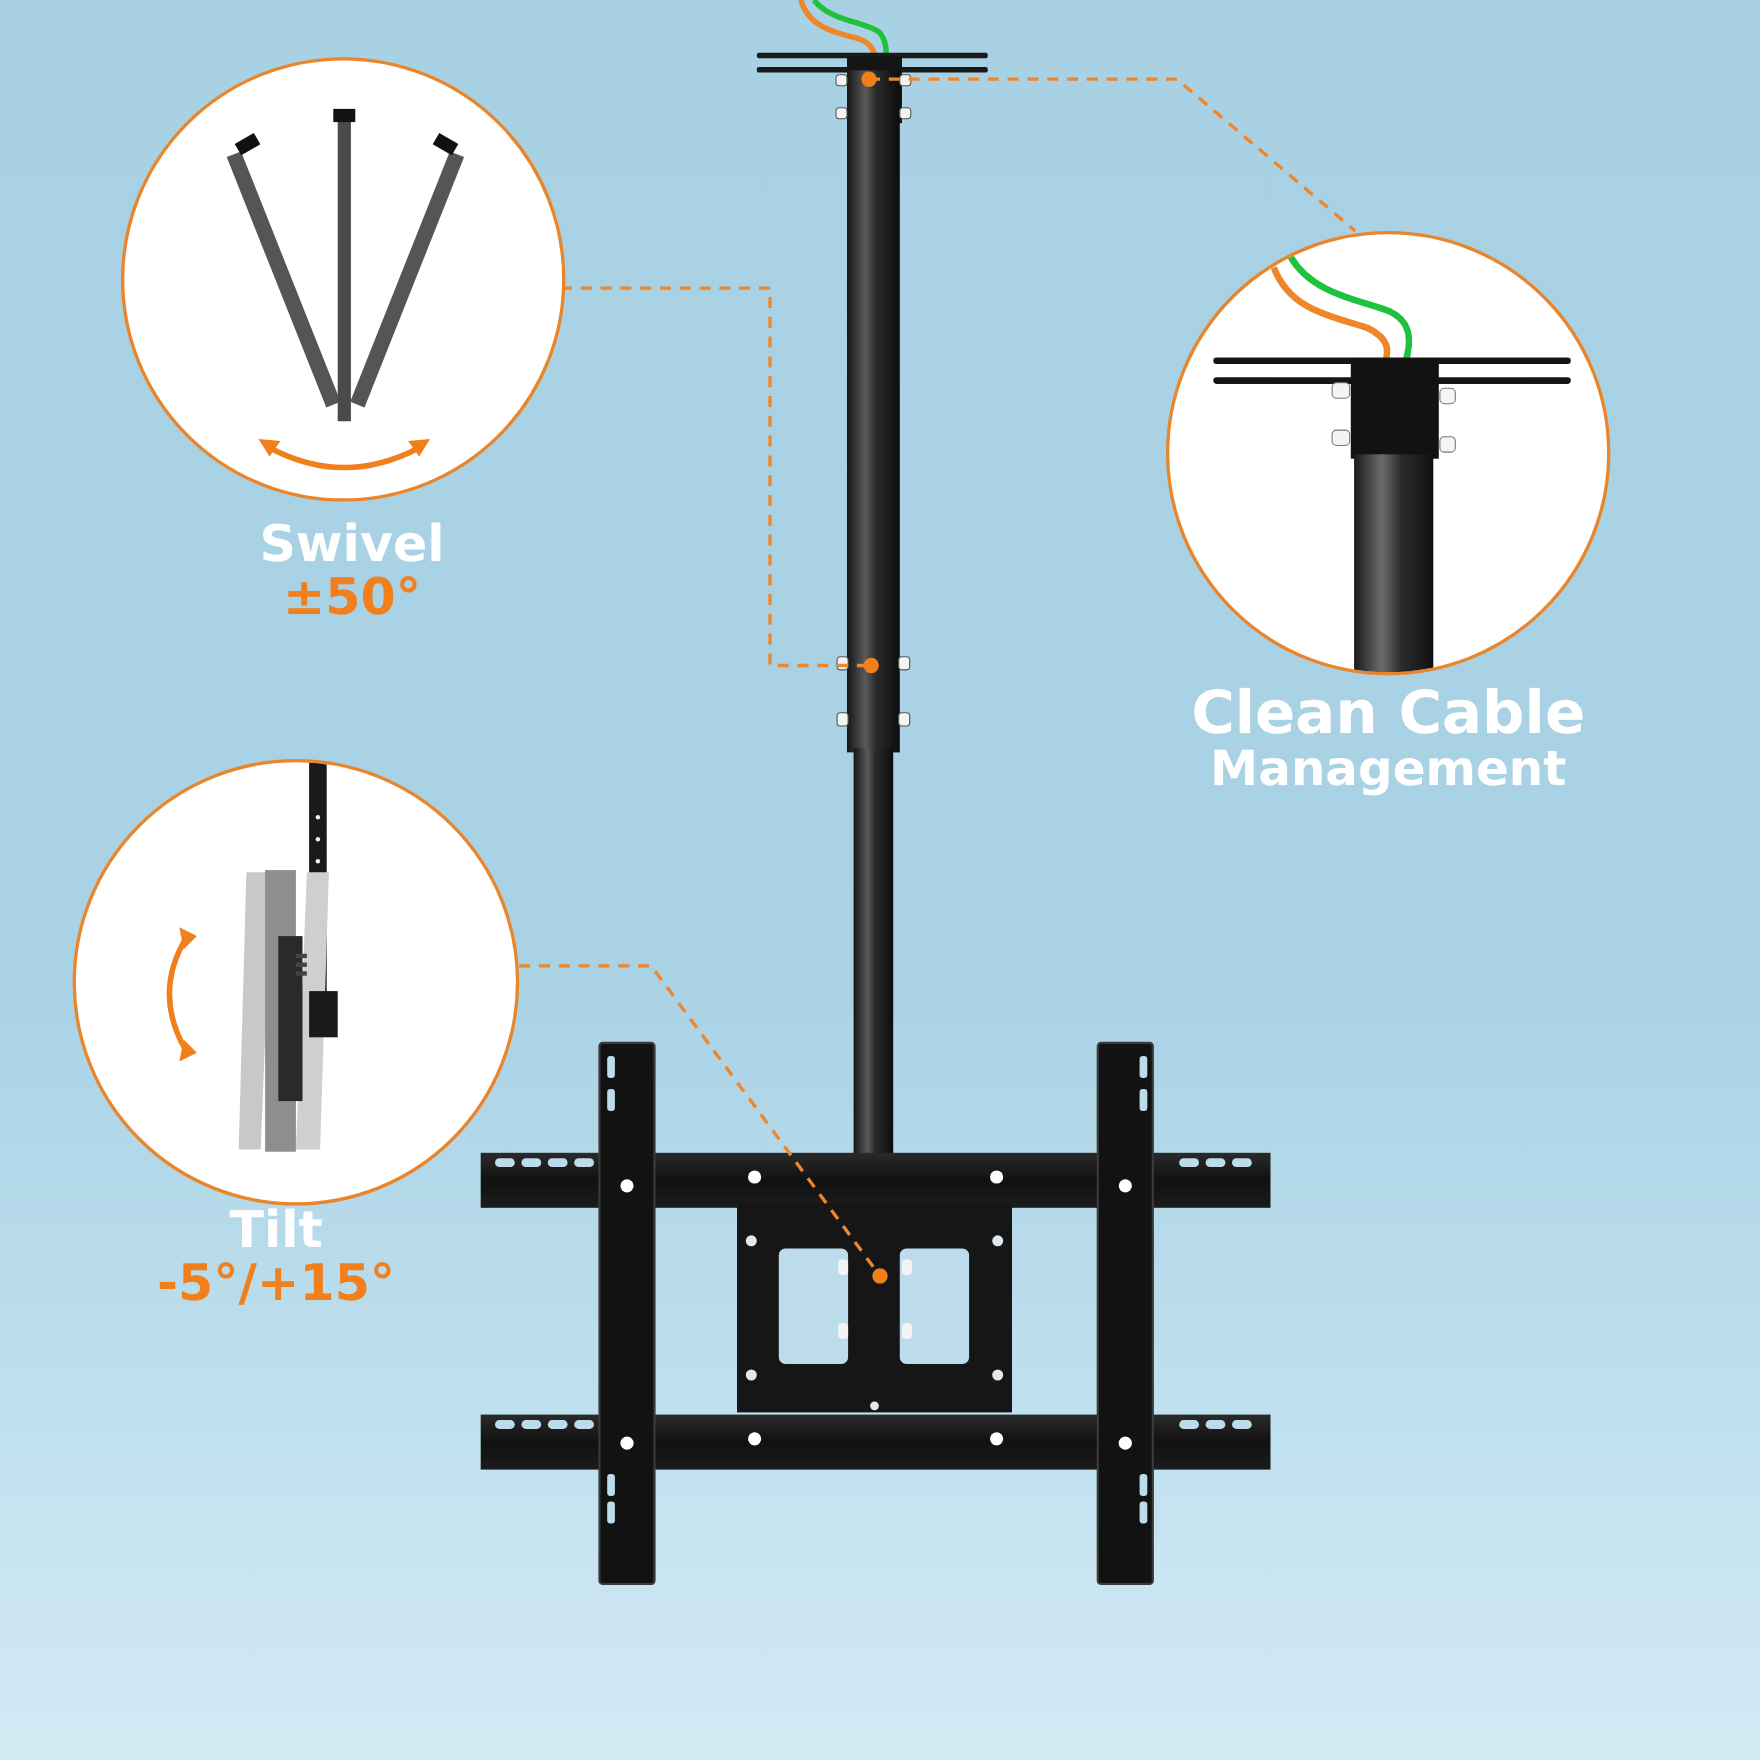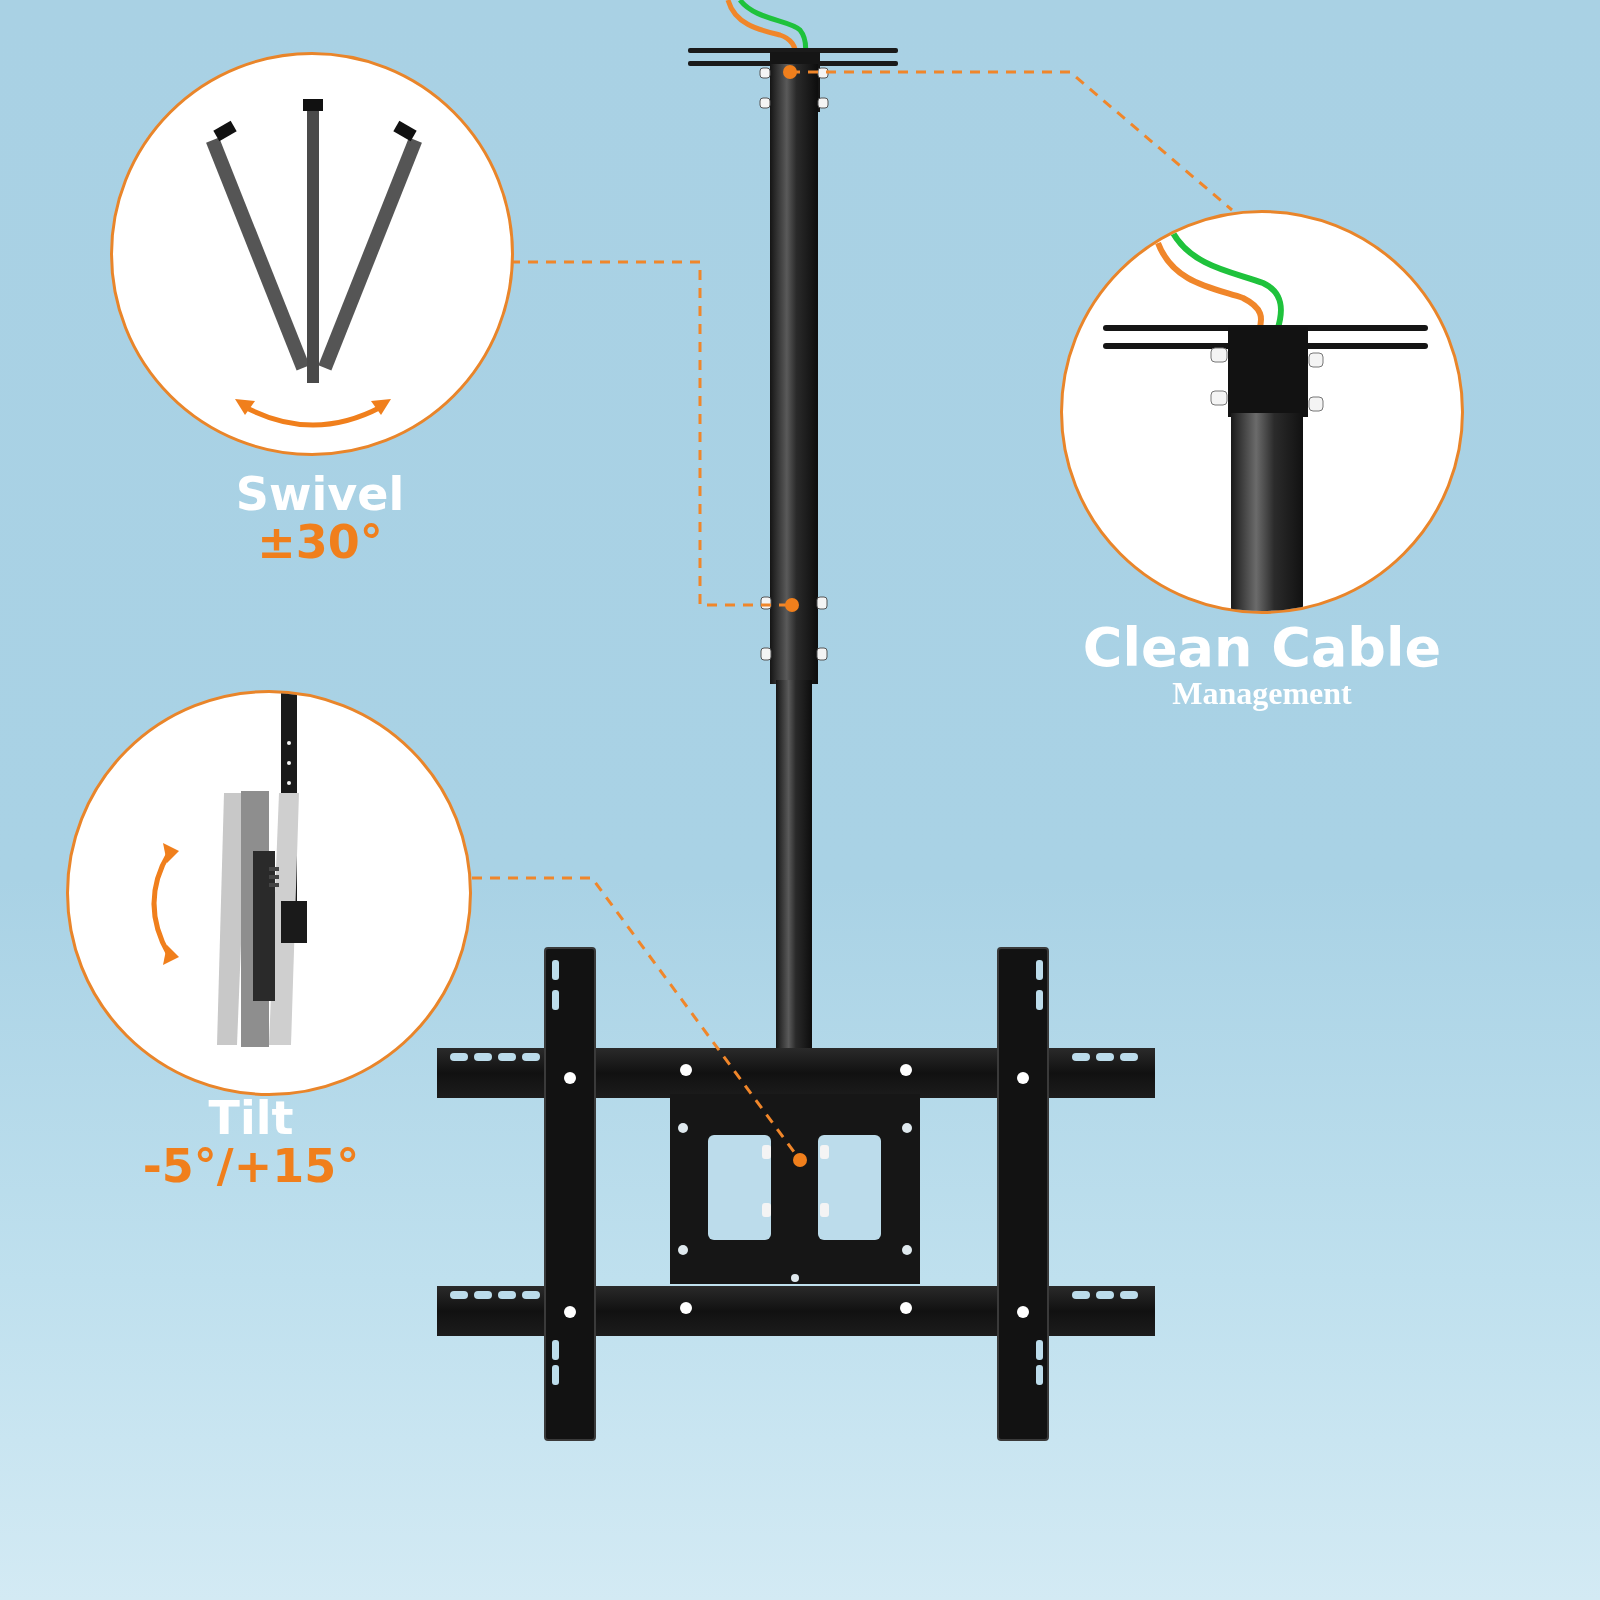--- a/index.html
+++ b/index.html
@@ -152,21 +152,21 @@
       <rect x="102" y="70" width="20" height="12" fill="#111" transform="rotate(-30 112 76)"></rect>
       <rect x="282" y="70" width="20" height="12" fill="#111" transform="rotate(30 292 76)"></rect>
       <path d="M132 352 Q200 388 268 352" stroke="#f07f1c" stroke-width="5" fill="none"></path>
       <polygon points="122,344 142,346 132,360" fill="#f07f1c"></polygon>
       <polygon points="278,344 258,346 268,360" fill="#f07f1c"></polygon>
     </svg>
   </div>
 
   <div class="label" style="left:200px;top:470px;width:240px;">
     <span class="title" style="font-size:46px;">Swivel</span>
-    <span class="value" style="font-size:46px;">±30°</span>
+    <span class="value" style="font-size:46px;">±50°</span>
   </div>
 
   <div class="circle" style="left:1060px;top:210px;width:404px;height:404px;">
     <svg width="404" height="404" viewBox="0 0 404 404">
       <path d="M95 30 C 110 70, 150 75, 180 85 C 200 95, 200 105, 196 118" stroke="#f0862a" stroke-width="6" fill="none"></path>
       <path d="M110 20 C 130 55, 175 60, 200 70 C 222 80, 220 100, 214 118" stroke="#1fc23c" stroke-width="6" fill="none"></path>
       <rect x="40" y="112" width="325" height="6" rx="3" fill="#151515"></rect>
       <rect x="40" y="130" width="325" height="6" rx="3" fill="#151515"></rect>
       <rect x="165" y="114" width="80" height="90" fill="#121212"></rect>
       <rect x="168" y="200" width="72" height="210" fill="url(#poleGrad2)"></rect>
@@ -182,21 +182,21 @@
         <rect x="148" y="135" width="16" height="14" rx="4"></rect>
           <rect x="246" y="140" width="14" height="14" rx="4"></rect>
         <rect x="148" y="178" width="16" height="14" rx="4"></rect>
           <rect x="246" y="184" width="14" height="14" rx="4"></rect>
       </g>
     </svg>
   </div>
 
   <div class="label" style="left:1060px;top:620px;width:404px;">
     <span class="title" style="font-size:54px;">Clean Cable</span>
-    <span class="title" style="font-size:32px;font-family:Liberation Serif, serif;">Management</span>
+    <span class="title" style="font-size:44px;">Management</span>
   </div>
 
   <div class="circle" style="left:66px;top:690px;width:406px;height:406px;">
     <svg width="406" height="406" viewBox="0 0 406 406">
       <rect x="212" y="0" width="16" height="210" fill="#1a1a1a"></rect>
       <g fill="#f4f4f4">
         <circle cx="220" cy="50" r="2"></circle>
           <circle cx="220" cy="70" r="2"></circle>
           <circle cx="220" cy="90" r="2"></circle>
         <circle cx="220" cy="110" r="2"></circle>

